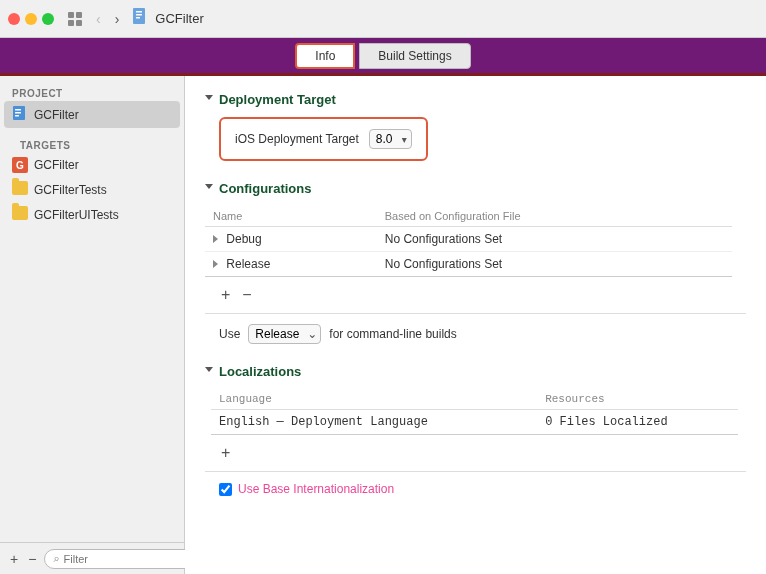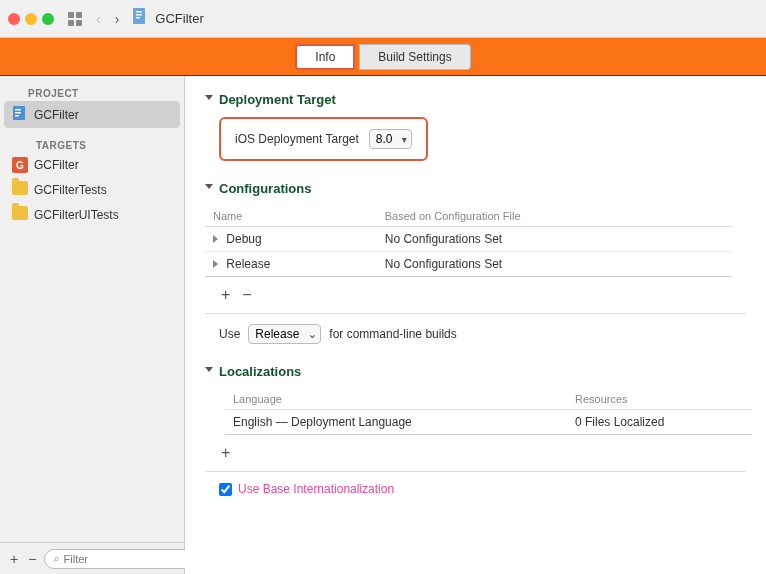--- a/index.html
+++ b/index.html
@@ -56,22 +56,22 @@
     .nav-btn:disabled { color: #bbb; cursor: default; }
     .titlebar-title {
       font-size: 13px;
       font-weight: 500;
       color: #333;
     }
 
     
     .tabbar {
       height: 38px;
-      background: #f97316;
-      border-bottom: 1px solid #7f1d1d;
+      background: #701a75;
+      border-bottom: 3px solid #7f1d1d;
       display: flex;
       align-items: center;
       justify-content: center;
       gap: 4px;
       flex-shrink: 0;
     }
     .tab-btn {
       height: 26px;
       padding: 0 18px;
       border: 1px solid #bbb;
@@ -107,21 +107,21 @@
     }
     .sidebar-content {
       flex: 1;
       overflow-y: auto;
       padding: 8px 0;
     }
     .sidebar-section-header {
       font-size: 10px;
       font-weight: 700;
       color: #777;
-      padding: 4px 28px 2px;
+      padding: 4px 12px 2px;
       text-transform: uppercase;
       letter-spacing: 0.5px;
     }
     .sidebar-item {
       display: flex;
       align-items: center;
       padding: 4px 12px;
       cursor: pointer;
       gap: 6px;
       font-size: 12px;
@@ -371,22 +371,23 @@
       outline: none;
     }
     .for-builds-label {
       font-size: 12px;
       color: #333;
     }
 
     
     .loc-table {
       width: calc(100% - 14px);
-      margin-left: 20px;
+      margin-left: 6px;
       border-collapse: collapse;
+      font-family: Liberation Mono, monospace;
     }
     .loc-table thead tr {
       border-bottom: 1px solid #ddd;
     }
     .loc-table th {
       text-align: left;
       font-weight: 400;
       color: #888;
       font-size: 11px;
       padding: 4px 8px;

